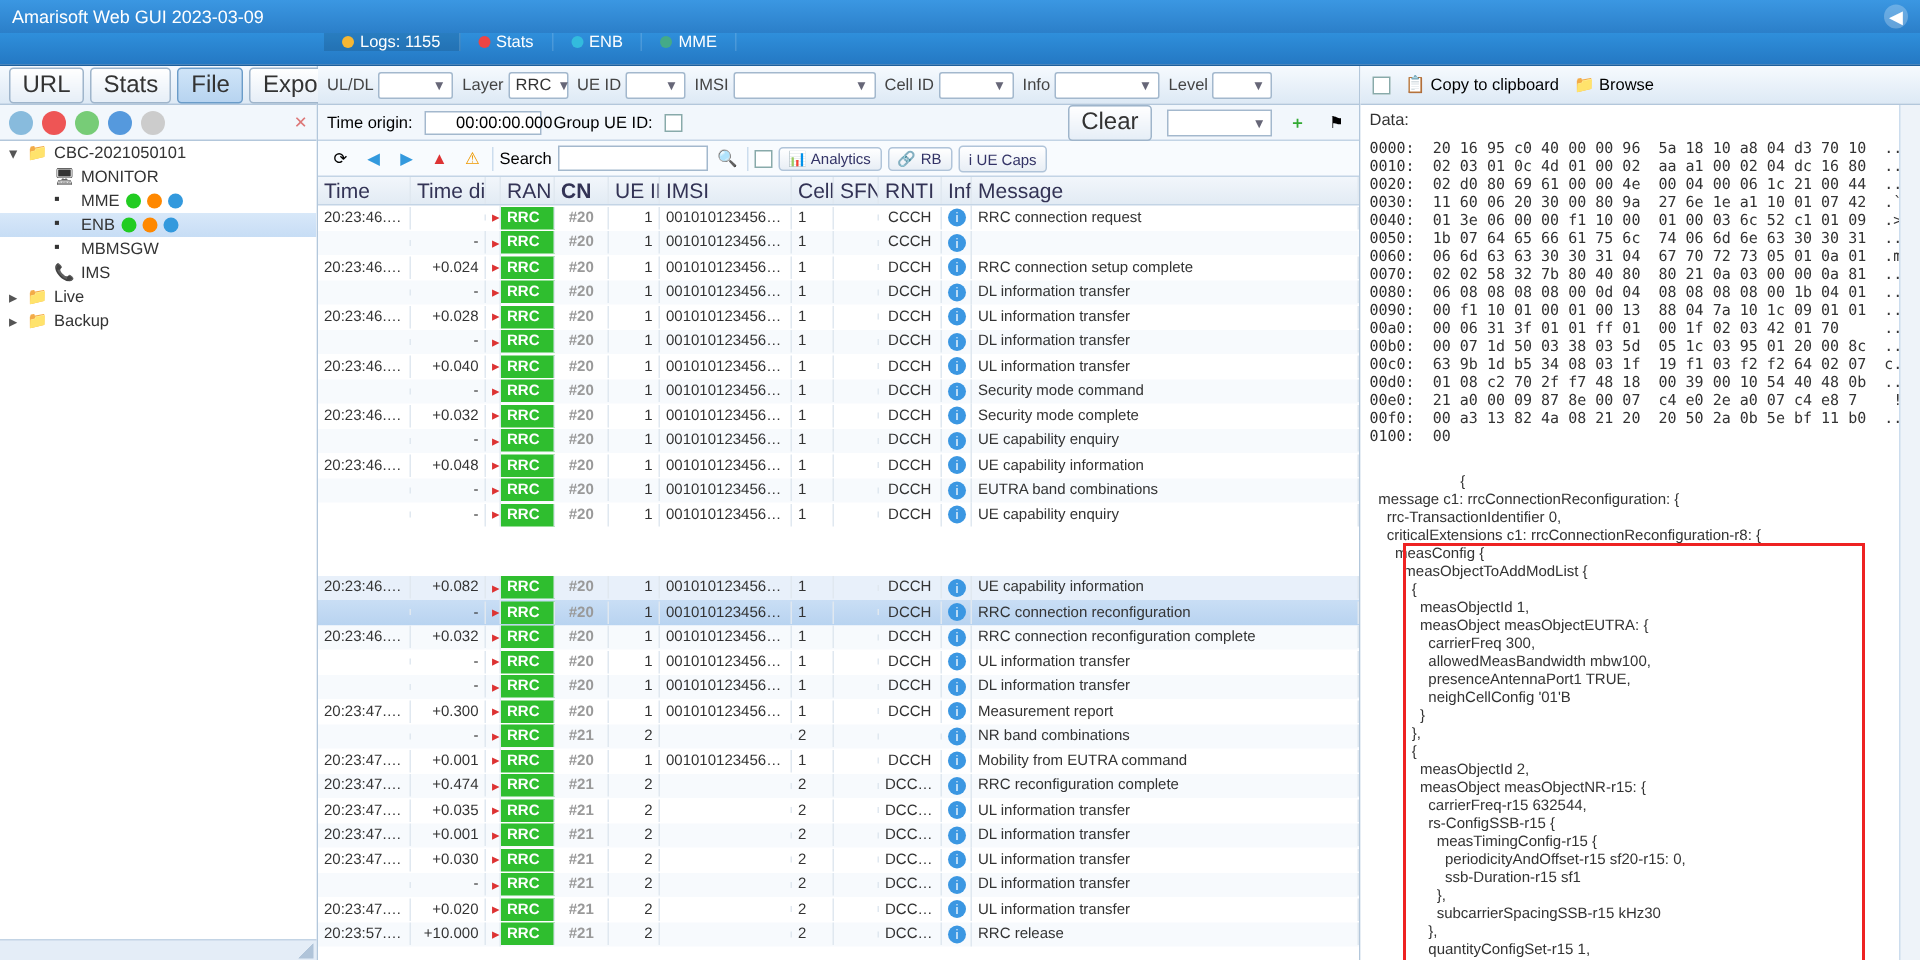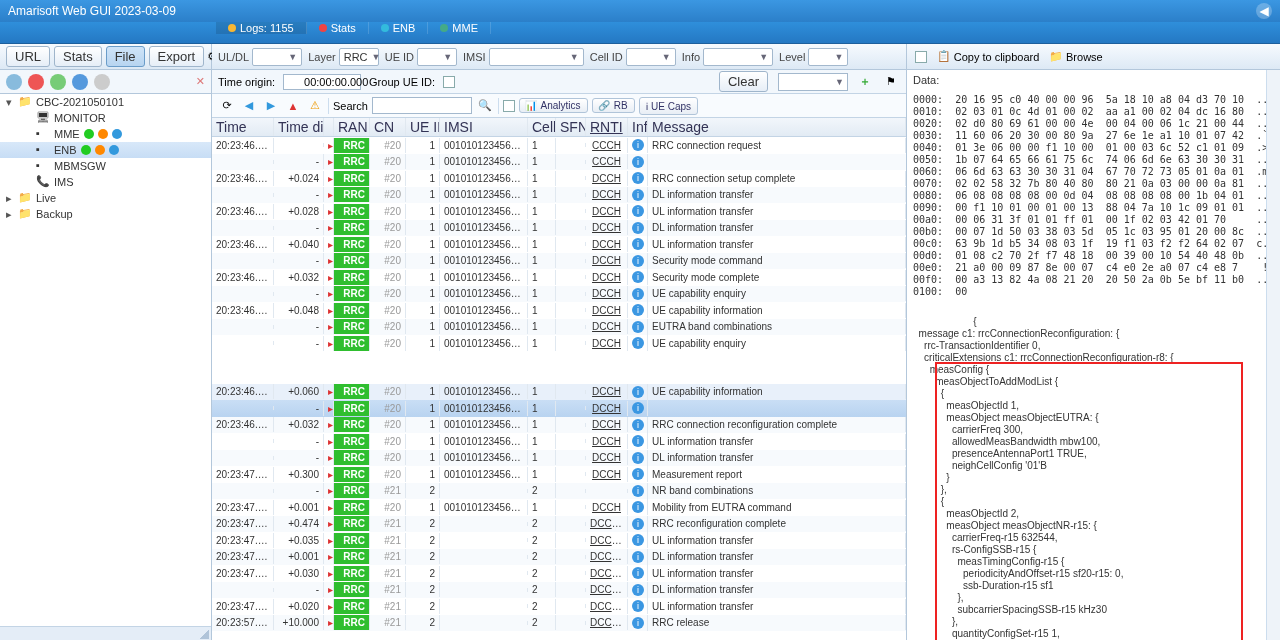--- a/index.html
+++ b/index.html
@@ -10,21 +10,21 @@
   
   .tabbar { height: 22px; background: linear-gradient(#2f8fdb,#2478c3); display: flex; align-items: flex-start; padding-left: 216px; border-bottom:1px solid #1d5f9c;}
   .tab { display: flex; align-items: center; gap: 4px; padding: 0 12px; color: #fff; font-size: 11px; border-right:1px solid rgba(255,255,255,0.15); }
   .tab.active { background: rgba(0,0,0,0.12); }
   .tab .dot { width:8px;height:8px;border-radius:50%; }
   
   .main { display: flex; height: 596px; }
   
   .sidebar { width: 212px; background: #e9f1fa; border-right: 1px solid #b3c7db; display:flex; flex-direction:column;}
   .toolbar { height: 26px; background: linear-gradient(#f6fafe,#dde9f5); border-bottom: 1px solid #b3c7db; display: flex; align-items: center; padding: 0 4px; }
-  .btn { padding: 2px 8px; border: 1px solid #9fb5cb; border-radius: 3px; background: linear-gradient(#fff,#e6eef7); font-size: 13px; margin: 0 2px; color:#333;text-align:right;}
+  .btn { padding: 2px 8px; border: 1px solid #9fb5cb; border-radius: 3px; background: linear-gradient(#fff,#e6eef7); font-size: 16px; margin: 0 2px; color:#333;text-align:right;}
   .btn.active { background: linear-gradient(#cfe4f8,#b7d4f0); border-color:#6a9cc9;}
   .icnrow { height: 24px; border-bottom: 1px solid #b3c7db; display:flex; align-items:center; gap:6px; padding:0 6px; background:#f2f7fc;}
   .icnrow .icn { width:16px; height:16px; border-radius:50%; }
   .tree { flex:1; background:#fff; overflow:auto; font-size:11px; color:#333;}
   .trow { display:flex; align-items:center; height:16px; padding-left:6px; }
   .trow.sel { background: linear-gradient(#d8e8f9,#c7ddf5); }
   .trow .exp { width:12px; color:#555; }
   .trow .ticon { width:14px; height:14px; margin-right:4px; }
   .led { width:10px;height:10px;border-radius:50%;display:inline-block;margin-left:4px;}
   .sb-bottom { height:14px; background:#e4edf7; border-top:1px solid #c3d4e5; position:relative;}
@@ -45,22 +45,22 @@
   
   .gridwrap { flex:1; overflow:auto; position:relative;}
   .ghead { display:flex; background:linear-gradient(#f2f6fb,#e2ebf4); border-bottom:1px solid #c3d4e5; position:sticky;top:0;}
   .ghead .gc, .grow .gc { border-right:1px solid #e0e8f0; padding:2px 4px; overflow:hidden; white-space:nowrap; text-overflow:ellipsis; }
   .ghead .gc { color:#335; font-size:14px; height:18px; display:flex;align-items:center;}
   .grow { display:flex; height:16.5px; align-items:center; font-size:10px; color:#333; }
   .grow:nth-child(even){ background:#f7fafd; }
   .grow.sel { background: linear-gradient(#c9def5,#b8d3f0) !important; }
   .grow.hov { background: #e8f0fa !important; margin-top: 32px; }
   .c-time{width:62px;text-align:right;} .c-diff{width:50px;text-align:right;} .c-arr{width:10px;color:#d33;}
-  .c-ran{width:36px;text-align:right;} .c-cn{width:36px;text-align:right;color:#999;} .c-ue{width:34px;text-align:right;}
-  .c-imsi{width:88px;text-align:center;} .c-cell{width:28px;text-align:left;} .c-sfn{width:30px;} .c-rnti{width:42px;text-align:center;text-decoration:underline;}
+  .c-ran{width:36px;text-align:left;} .c-cn{width:36px;text-align:center;color:#999;font-weight:bold;} .c-ue{width:34px;text-align:right;}
+  .c-imsi{width:88px;text-align:center;} .c-cell{width:28px;text-align:left;} .c-sfn{width:30px;} .c-rnti{width:42px;text-align:center;}
   .c-info{width:20px;text-align:center;} .c-msg{flex:1;}
   .ran-rrc{ background:#2fbe2f; color:#fff; font-weight:bold;}
   .iicon{ width:12px;height:12px;border-radius:50%;background:#3b97e2;color:#fff;font-size:9px;display:inline-flex;align-items:center;justify-content:center;margin-right:3px;}
   
   .right { width: 373px; background:#fff; display:flex; flex-direction:column;}
   .rhead { height:26px; background:linear-gradient(#f6fafe,#dde9f5); border-bottom:1px solid #b3c7db; display:flex;align-items:center;gap:10px;padding:0 8px;}
   .rlabel { padding:4px 6px; color:#333;}
   .hexarea { font-family: monospace; font-size:10px; line-height:12px; padding:4px 6px; color:#333; white-space:pre; overflow:hidden;}
   .msgarea { font-family: monospace; font-size:10px; line-height:12px; padding:2px 6px; color:#333; white-space:pre; overflow:auto; flex:1; position:relative;}
   .redbox { position:absolute; border:2px solid #e22; pointer-events:none;}
@@ -438,21 +438,21 @@
             <div class="gc c-ue">1</div>
             <div class="gc c-imsi">001010123456789</div>
             <div class="gc c-cell">1</div>
             <div class="gc c-sfn"></div>
             <div class="gc c-rnti">DCCH</div>
             <div class="gc c-info"><span class="iicon">i</span></div>
             <div class="gc c-msg">UE capability enquiry</div>
           </div>
           <div class="grow hov">
             <div class="gc c-time">20:23:46.784</div>
-            <div class="gc c-diff">+0.060</div>
+            <div class="gc c-diff">+0.082</div>
             <div class="gc c-arr">▸</div>
             <div class="gc c-ran ran-rrc">RRC</div>
             <div class="gc c-cn">#20</div>
             <div class="gc c-ue">1</div>
             <div class="gc c-imsi">001010123456789</div>
             <div class="gc c-cell">1</div>
             <div class="gc c-sfn"></div>
             <div class="gc c-rnti">DCCH</div>
             <div class="gc c-info"><span class="iicon">i</span></div>
             <div class="gc c-msg">UE capability information</div>
@@ -462,20 +462,21 @@
             <div class="gc c-diff">-</div>
             <div class="gc c-arr">▸</div>
             <div class="gc c-ran ran-rrc">RRC</div>
             <div class="gc c-cn">#20</div>
             <div class="gc c-ue">1</div>
             <div class="gc c-imsi">001010123456789</div>
             <div class="gc c-cell">1</div>
             <div class="gc c-sfn"></div>
             <div class="gc c-rnti">DCCH</div>
             <div class="gc c-info"><span class="iicon">i</span></div>
+            <div class="gc c-msg">RRC connection reconfiguration</div>
           </div>
           <div class="grow">
             <div class="gc c-time">20:23:46.816</div>
             <div class="gc c-diff">+0.032</div>
             <div class="gc c-arr">▸</div>
             <div class="gc c-ran ran-rrc">RRC</div>
             <div class="gc c-cn">#20</div>
             <div class="gc c-ue">1</div>
             <div class="gc c-imsi">001010123456789</div>
             <div class="gc c-cell">1</div>

